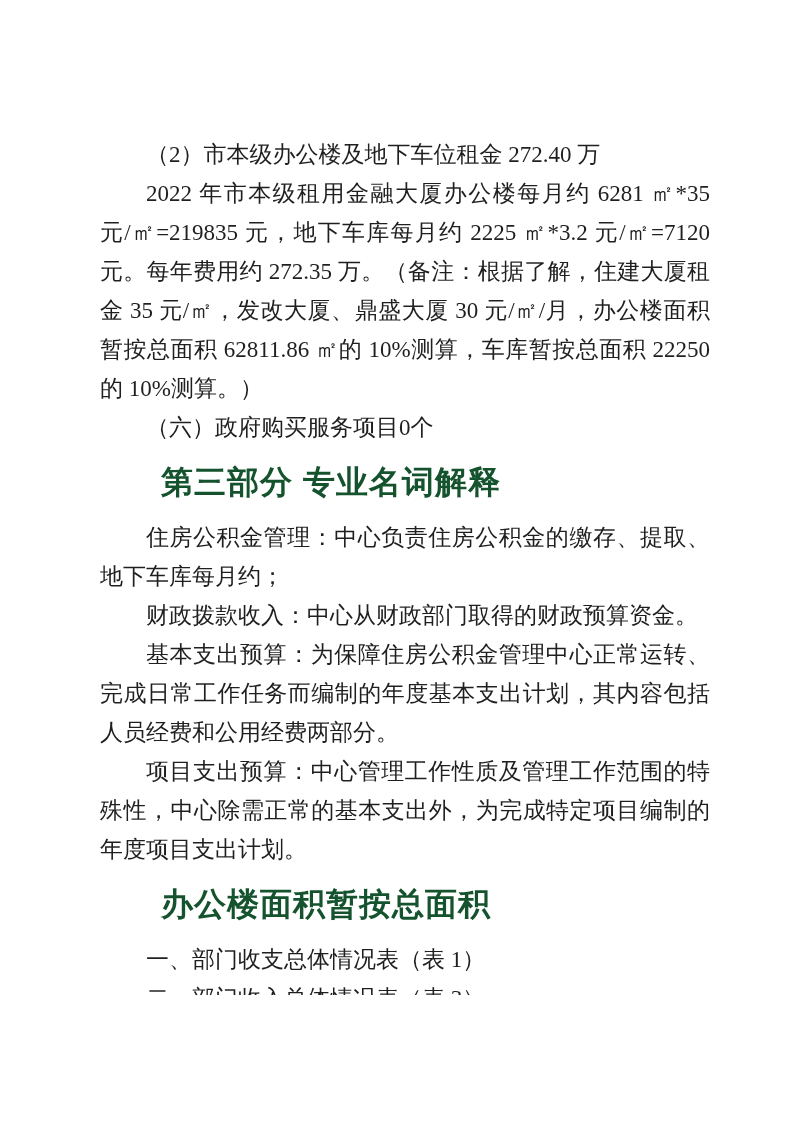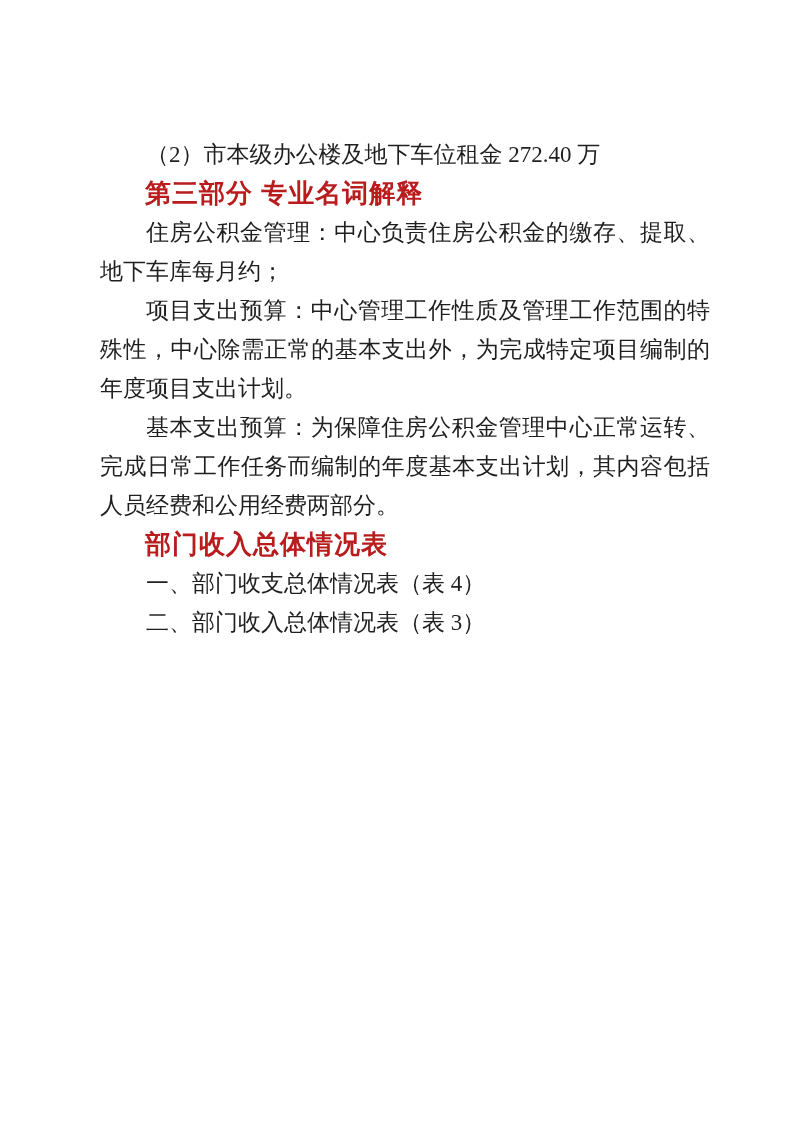--- a/index.html
+++ b/index.html
@@ -25,51 +25,54 @@
     line-height: 39px;
     text-align: justify;
   }
   .para {
     margin: 0;
     text-indent: 46px;
     
     font-weight: 400;
   }
   .heading {
-    margin: 0;
+    margin: 16px;
     text-indent: 45px;
-    font-size: 26px;
+    font-size: 32px;
     line-height: 39px;
     letter-spacing: 1px;
     font-weight: bold;
     font-family: "Liberation Sans", "DejaVu Sans", sans-serif;
-    color: #b91c1c;
+    color: #14532d;
     text-align: left;
   }
   .page-number {
     position: absolute;
     top: 994px;
     left: 0;
     width: 100%;
     text-align: right;
     font-size: 15px;
     line-height: 18px;
     color: #222222;
     font-family: "Liberation Serif", "DejaVu Serif", serif;
   }
 </style>
 </head>
 <body>
 
 <div class="page">
   <div class="content">
     <p class="para">（2）市本级办公楼及地下车位租金 272.40 万</p>
+    <p class="para">2022 年市本级租用金融大厦办公楼每月约 6281 ㎡*35 元/㎡=219835 元，地下车库每月约 2225 ㎡*3.2 元/㎡=7120 元。每年费用约 272.35 万。（备注：根据了解，住建大厦租金 35 元/㎡，发改大厦、鼎盛大厦 30 元/㎡/月，办公楼面积暂按总面积 62811.86 ㎡的 10%测算，车库暂按总面积 22250 的 10%测算。）</p>
+    <p class="para">（六）政府购买服务项目0个</p>
     <h2 class="heading">第三部分 专业名词解释</h2>
     <p class="para">住房公积金管理：中心负责住房公积金的缴存、提取、地下车库每月约；</p>
+    <p class="para">财政拨款收入：中心从财政部门取得的财政预算资金。</p>
+    <p class="para">基本支出预算：为保障住房公积金管理中心正常运转、完成日常工作任务而编制的年度基本支出计划，其内容包括人员经费和公用经费两部分。</p>
     <p class="para">项目支出预算：中心管理工作性质及管理工作范围的特殊性，中心除需正常的基本支出外，为完成特定项目编制的年度项目支出计划。</p>
-    <p class="para">基本支出预算：为保障住房公积金管理中心正常运转、完成日常工作任务而编制的年度基本支出计划，其内容包括人员经费和公用经费两部分。</p>
-    <h2 class="heading">部门收入总体情况表</h2>
-    <p class="para">一、部门收支总体情况表（表 4）</p>
+    <h2 class="heading">办公楼面积暂按总面积</h2>
+    <p class="para">一、部门收支总体情况表（表 1）</p>
     <p class="para">二、部门收入总体情况表（表 3）</p>
   </div>
 
   <div class="page-number">14</div>
 </div>
 
 </body></html>

